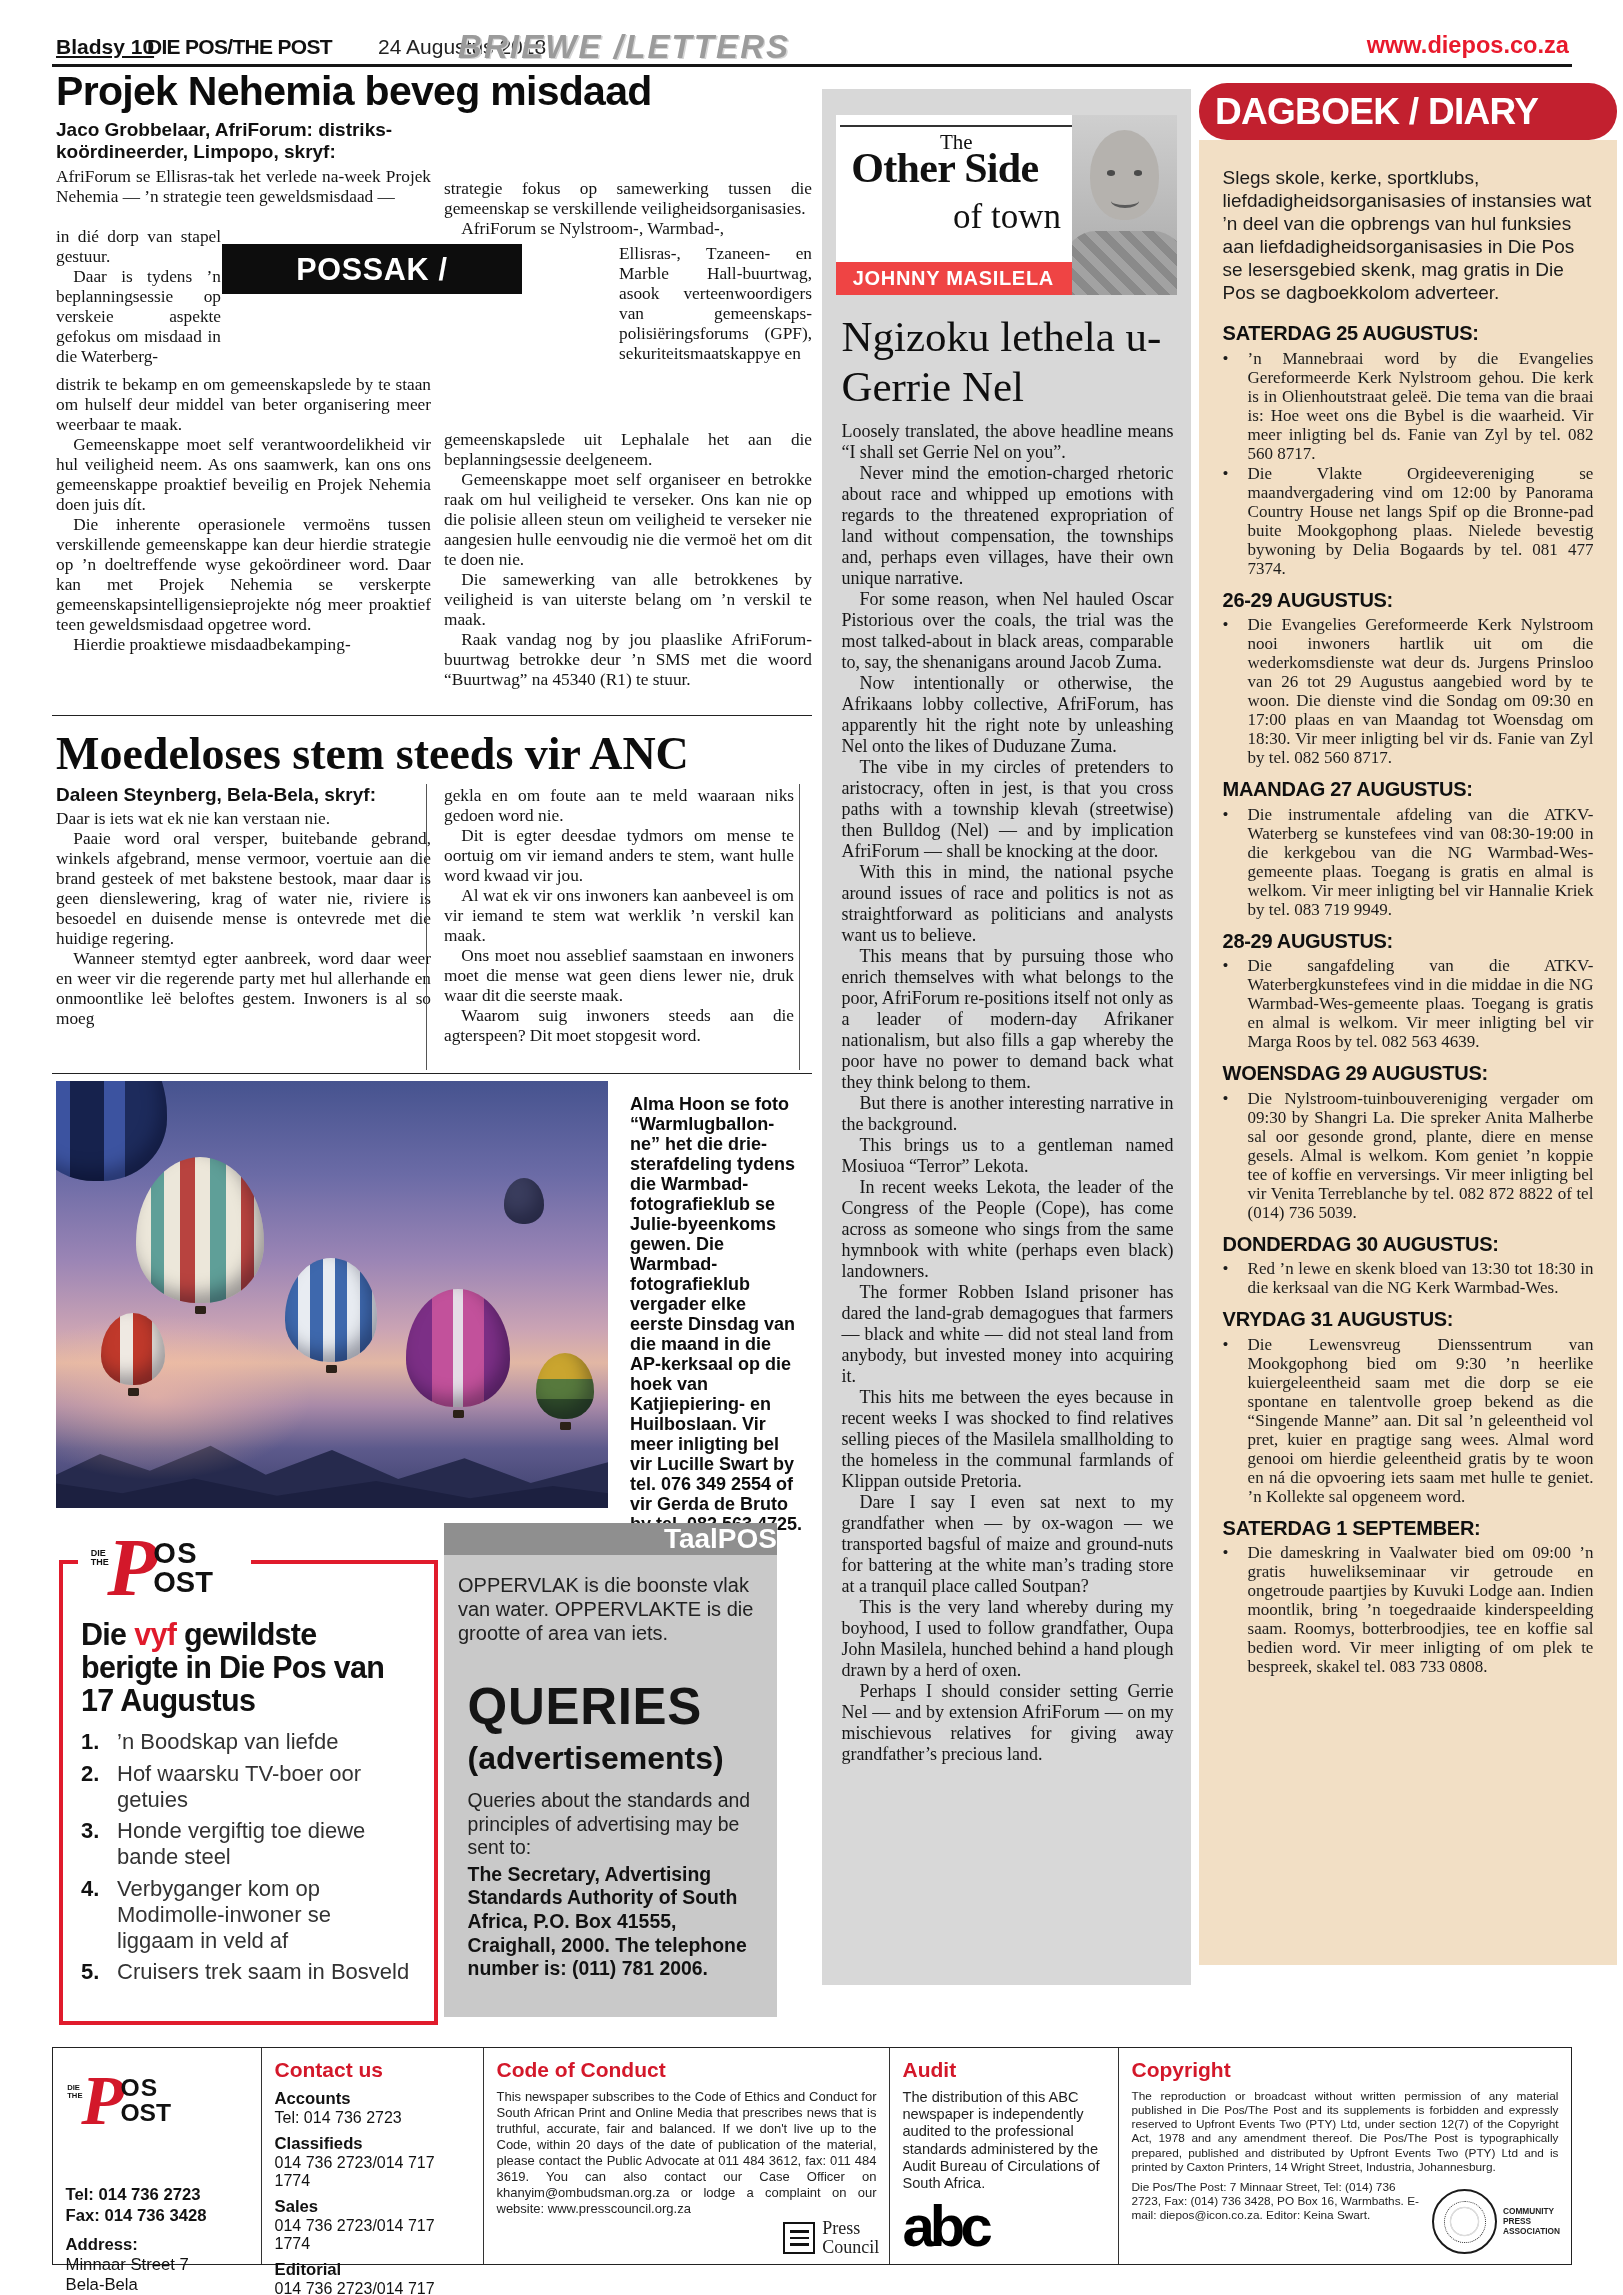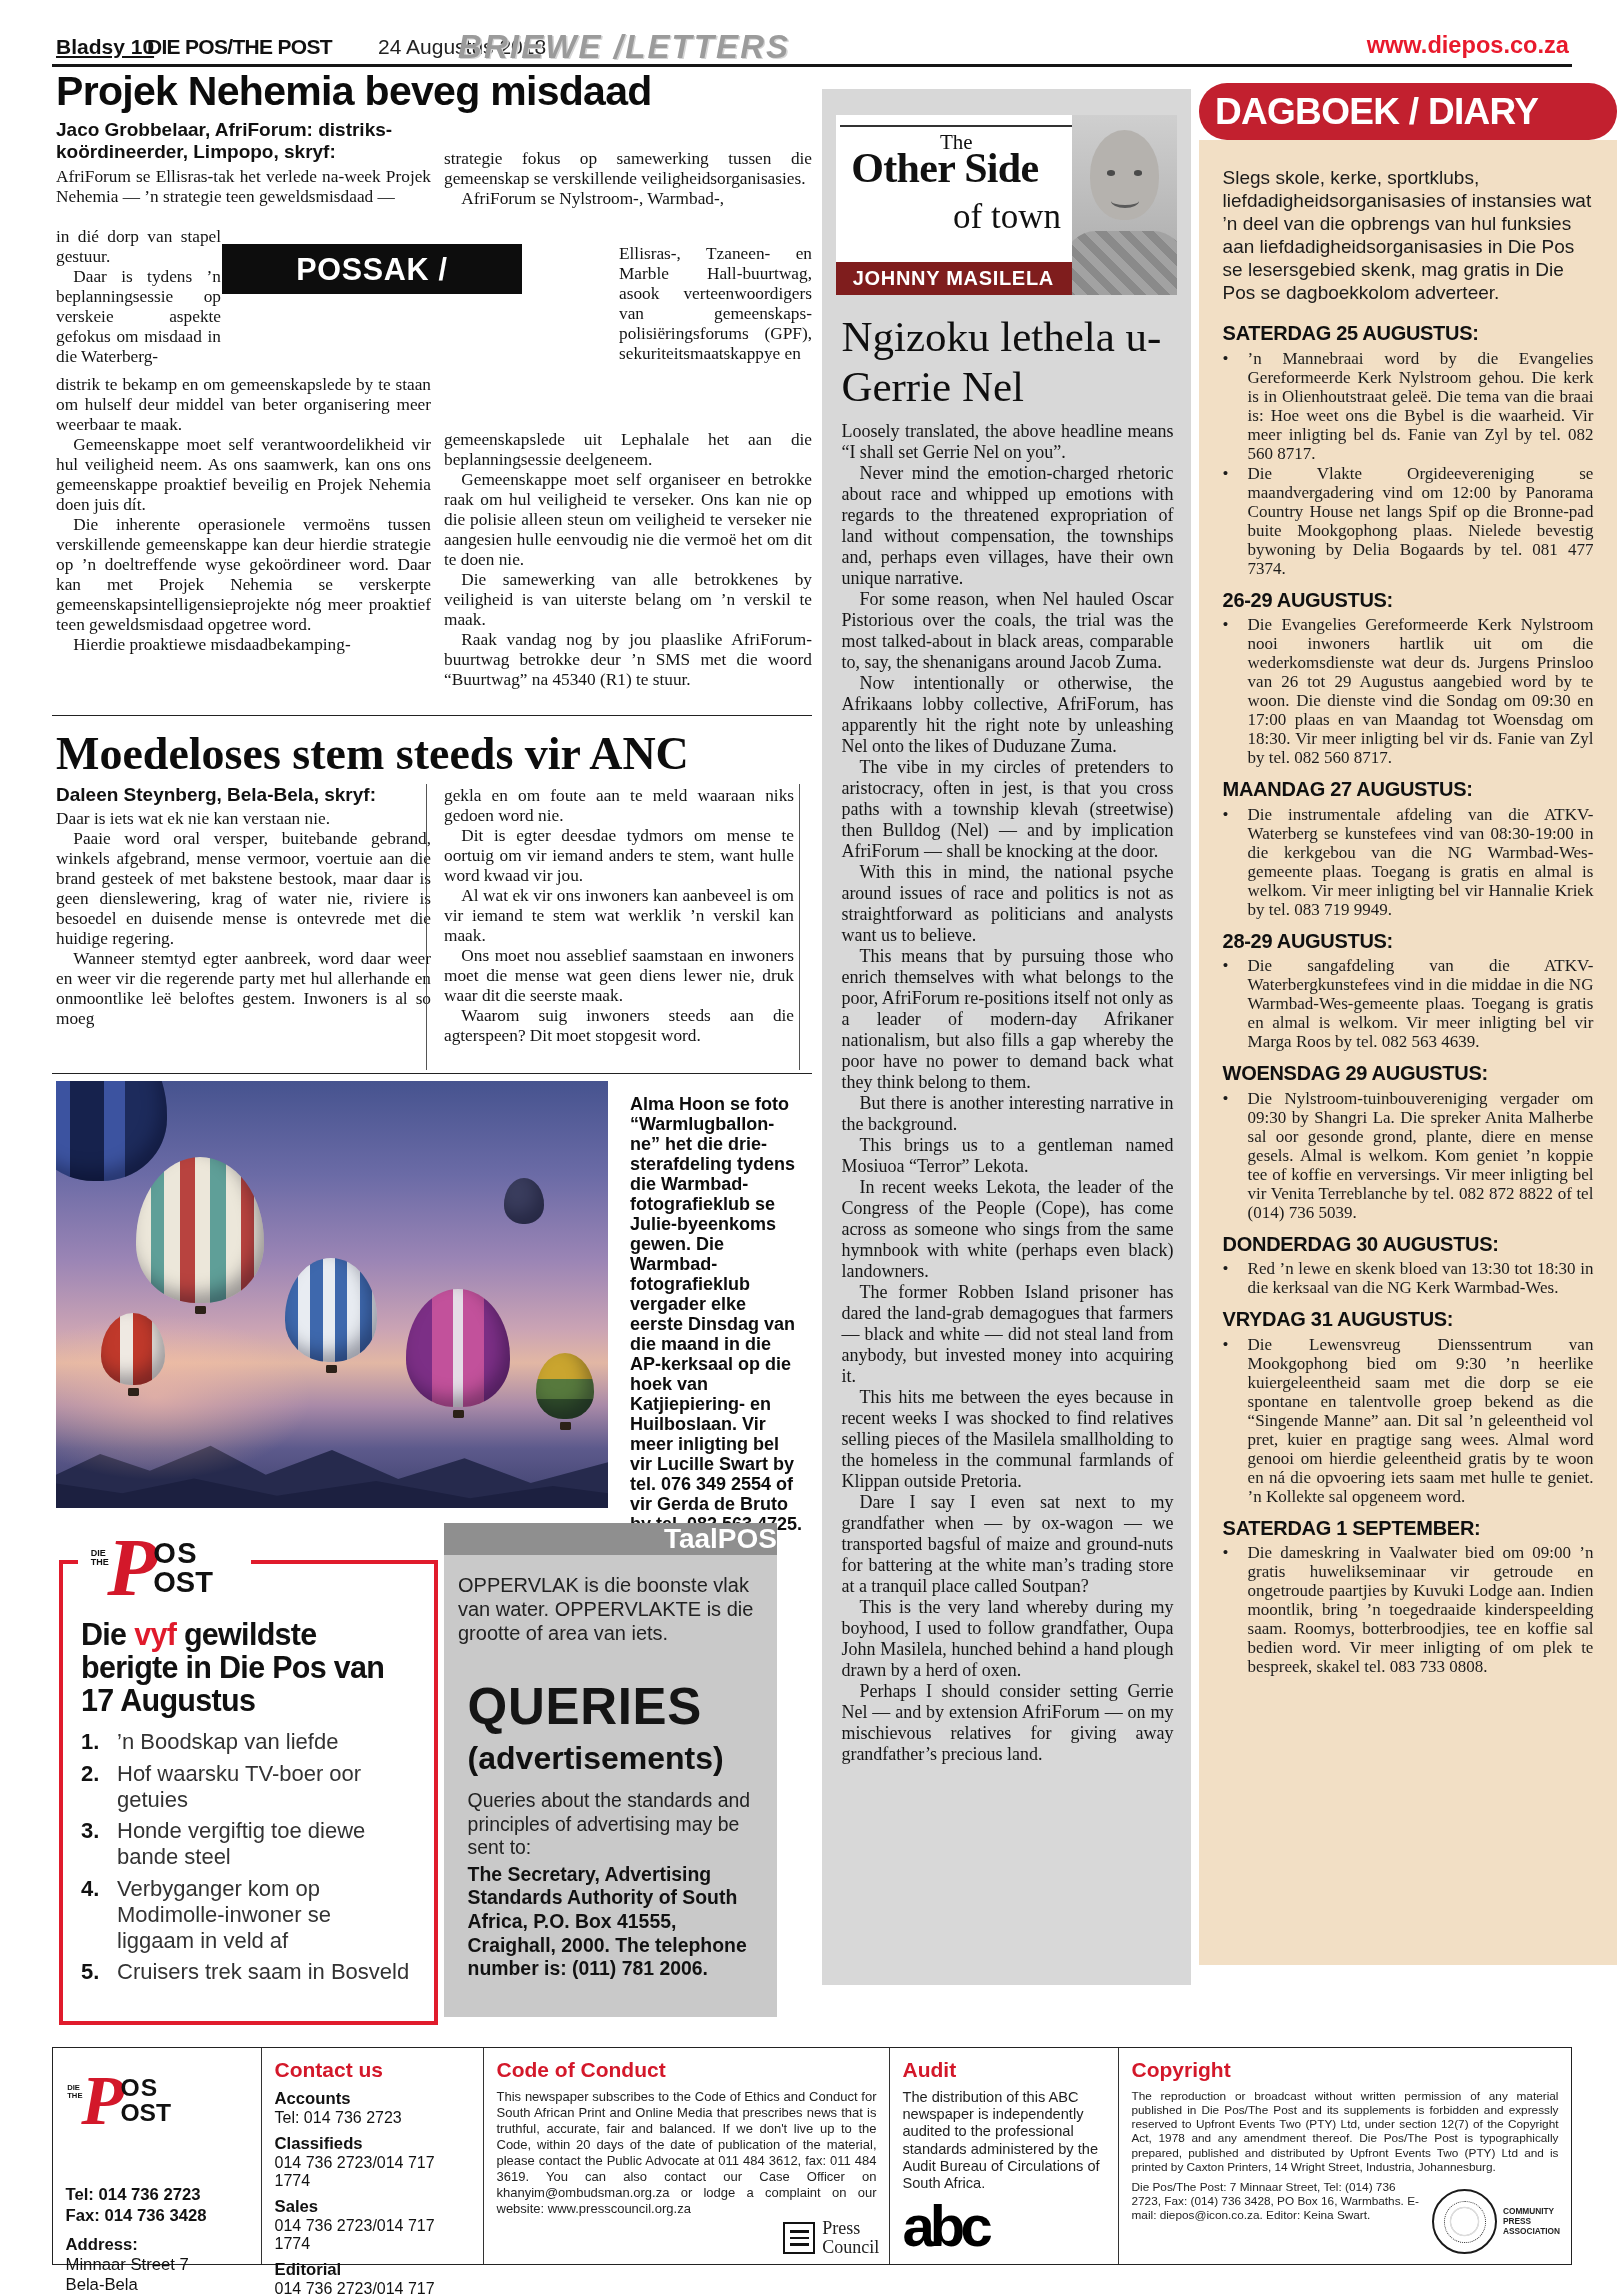--- a/index.html
+++ b/index.html
@@ -18,21 +18,21 @@
   .body-serif{font-family:"Liberation Serif",serif;font-size:17.3px;line-height:20px;
               text-align:justify;white-space:pre-line;color:#141414;}
   .rule-h{background:#222;height:1.4px;}
   .rule-v{background:#555;width:1.4px;}
   
   .a1-headline{left:56px;top:68px;font-size:41px;font-weight:bold;letter-spacing:-0.7px;color:#0c0c0c;}
   .a1-byline{left:56px;top:119px;width:378px;font-weight:bold;font-size:19px;line-height:21.5px;}
   .a1-c1-top{left:56px;top:167px;width:375px;}
   .a1-c1-narrow{left:56px;top:227px;width:165px;}
   .a1-c1-rest{left:56px;top:375px;width:375px;}
-  .a1-c2-top{left:444px;top:149px;width:368px;}
+  .a1-c2-top{left:444px;top:179px;width:368px;}
   .a1-c2-narrow{left:619px;top:244px;width:193px;}
   .a1-c2-rest{left:444px;top:430px;width:368px;}
   
   .possak{left:222px;top:244px;width:300px;}
   .possak-hd{height:50px;background:#0d0d0d;color:#fff;font-weight:bold;font-size:30.5px;
              text-align:center;line-height:50px;letter-spacing:0.7px;}
   .possak-bd{height:60px;background:#c6c6c6;color:#111;font-weight:bold;font-size:23px;
              text-align:center;line-height:60px;}
   
   .a2-headline{left:56px;top:727px;font-family:"Liberation Serif",serif;font-size:46px;font-weight:bold;color:#0d0d0d;}
@@ -90,21 +90,21 @@
   .q-sub{font-weight:bold;font-size:32px;margin-top:4.2px;}
   .q-body{font-size:19.4px;line-height:23.6px;margin-top:12.5px;color:#222;}
   .q-addr{font-weight:bold;font-size:19.4px;line-height:23.6px;margin-top:2.8px;color:#111;}
   
   .ot-col{left:822px;top:89px;width:369px;height:1896px;background:#d8d8d8;}
   .ot-white{position:absolute;left:14px;top:26px;width:341px;height:147px;background:#fff;}
   .ot-white::before{content:"";position:absolute;left:4.2px;right:4.2px;top:9.7px;height:2.1px;background:#333;}
   .ot-the{position:absolute;left:104px;top:15.3px;font-family:"Liberation Serif",serif;font-size:21px;}
   .ot-main{position:absolute;left:15.3px;top:29px;font-family:"Liberation Serif",serif;font-size:42px;font-weight:bold;letter-spacing:-0.7px;}
   .ot-sub{position:absolute;left:117px;top:82px;font-family:"Liberation Serif",serif;font-size:35px;}
-  .ot-namebar{position:absolute;left:14px;top:173px;width:236px;height:33px;background:#7f1d1d;color:#fff;
+  .ot-namebar{position:absolute;left:14px;top:173px;width:236px;height:33px;background:#ef4444;color:#fff;
               font-weight:bold;font-size:20px;line-height:33px;padding-left:16.7px;box-sizing:border-box;letter-spacing:0.7px;}
   .ot-photo{position:absolute;right:14px;top:26px;width:105px;height:180px;overflow:hidden;
             background:linear-gradient(180deg,#cfcfcf,#a7a7a7);}
   .ot-head{position:absolute;left:18px;top:15.3px;width:69px;height:90px;background:#b5b2ae;
            border-radius:50% 50% 46% 46%;}
   .ot-eye{position:absolute;top:40px;width:8.3px;height:5.6px;background:#4a4a4a;border-radius:50%;}
   .ot-smile{position:absolute;left:21px;top:64px;width:28px;height:11px;border-bottom:3.5px solid #5a5a5a;border-radius:50%;}
   .ot-shoulders{position:absolute;bottom:0;left:-8.3px;right:-8.3px;height:64px;border-radius:32px 32px 0 0;
            background:repeating-linear-gradient(45deg,#8a8a8a 0 8.3px,#a2a2a2 8.3px 16.7px);}
   .ot-headline{position:absolute;left:19.4px;top:223px;font-family:"Liberation Serif",serif;font-size:43px;line-height:50px;color:#0f0f0f;}

